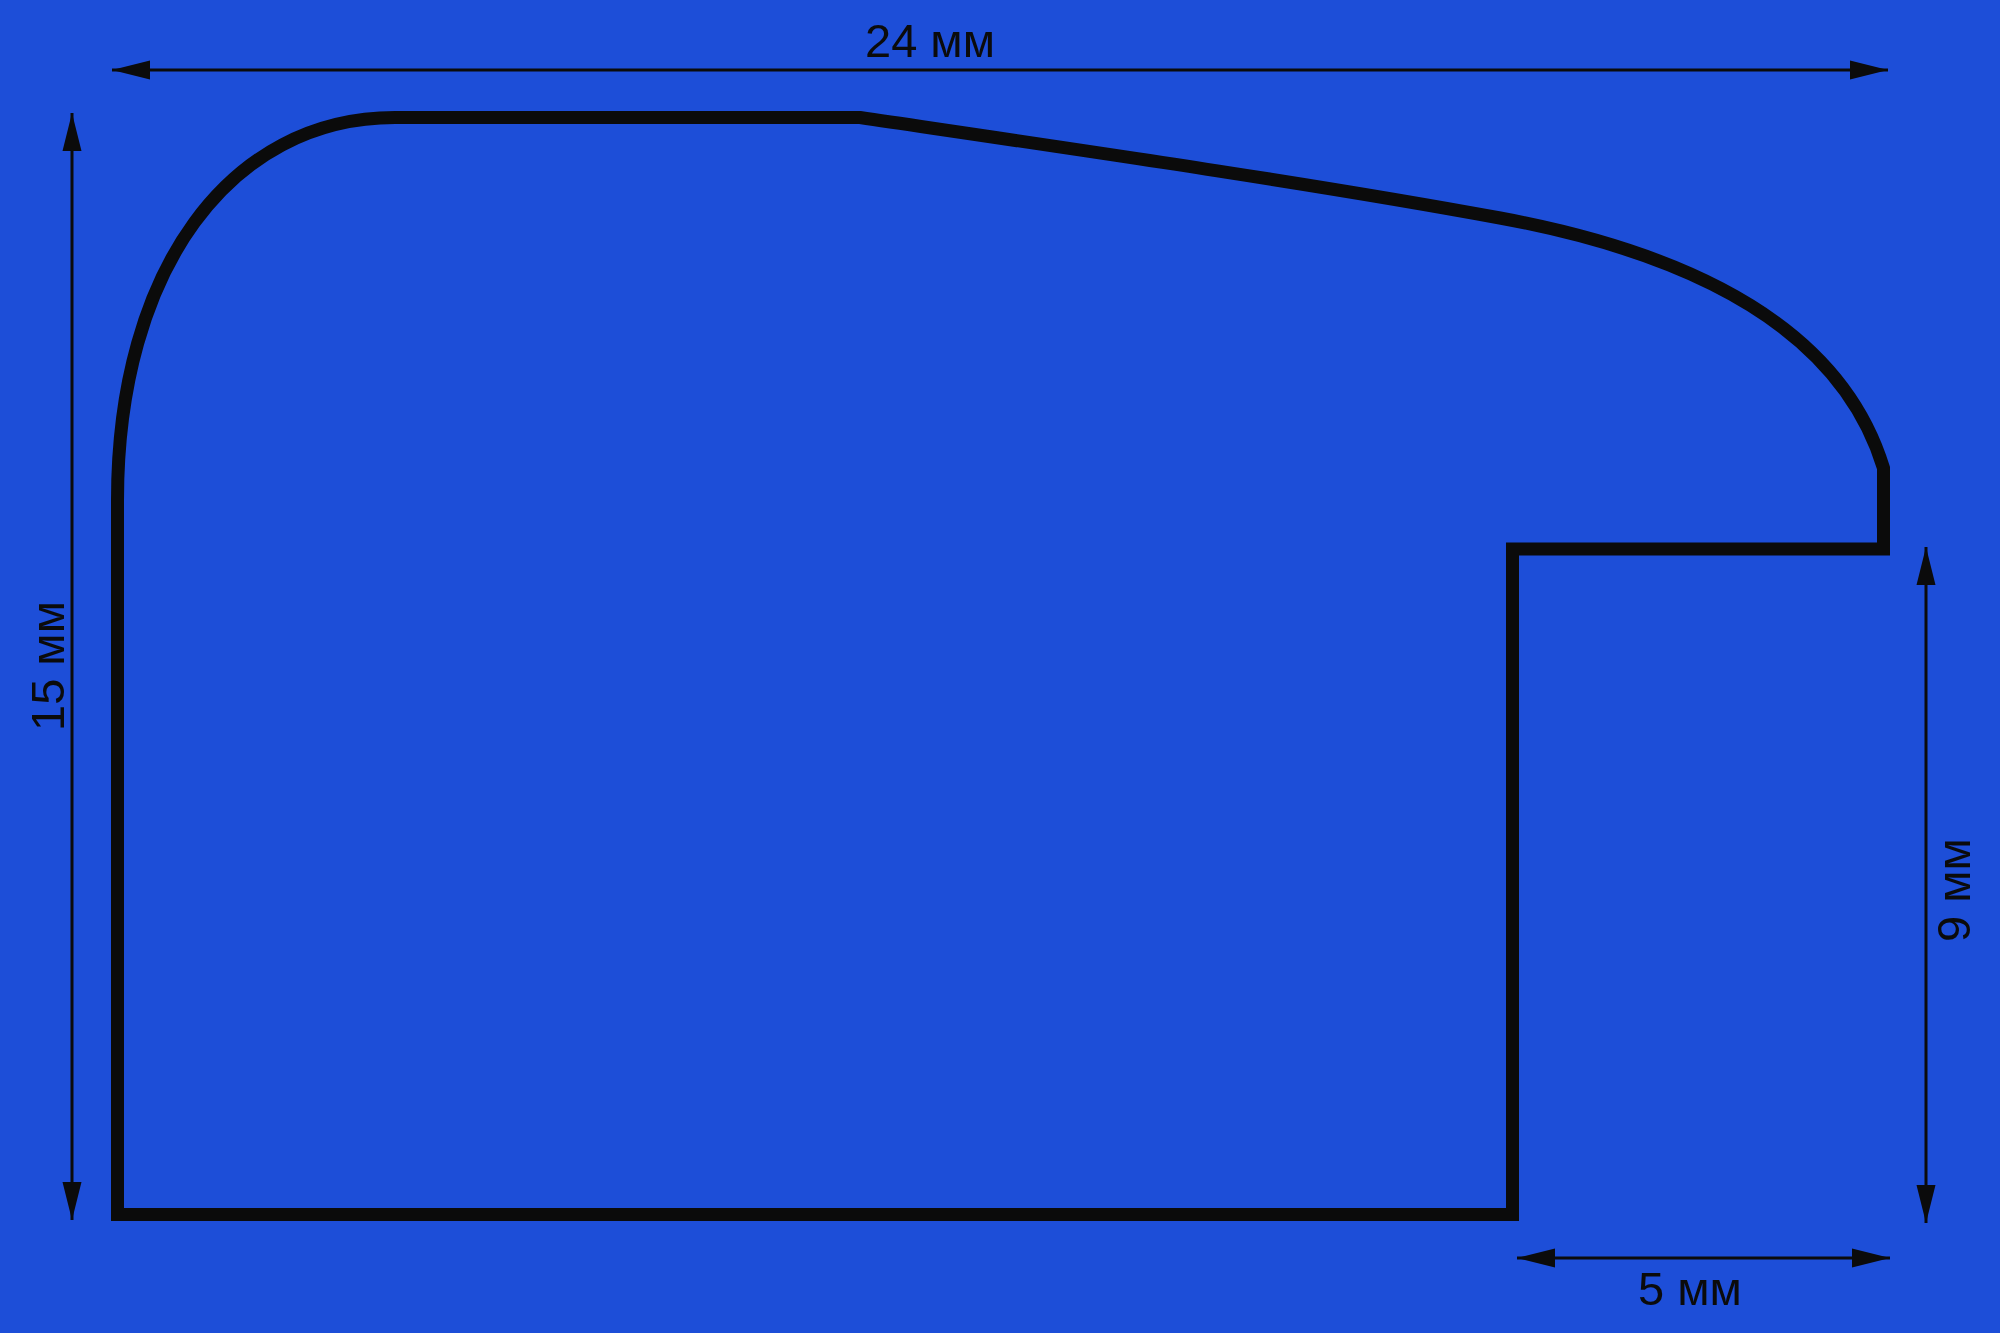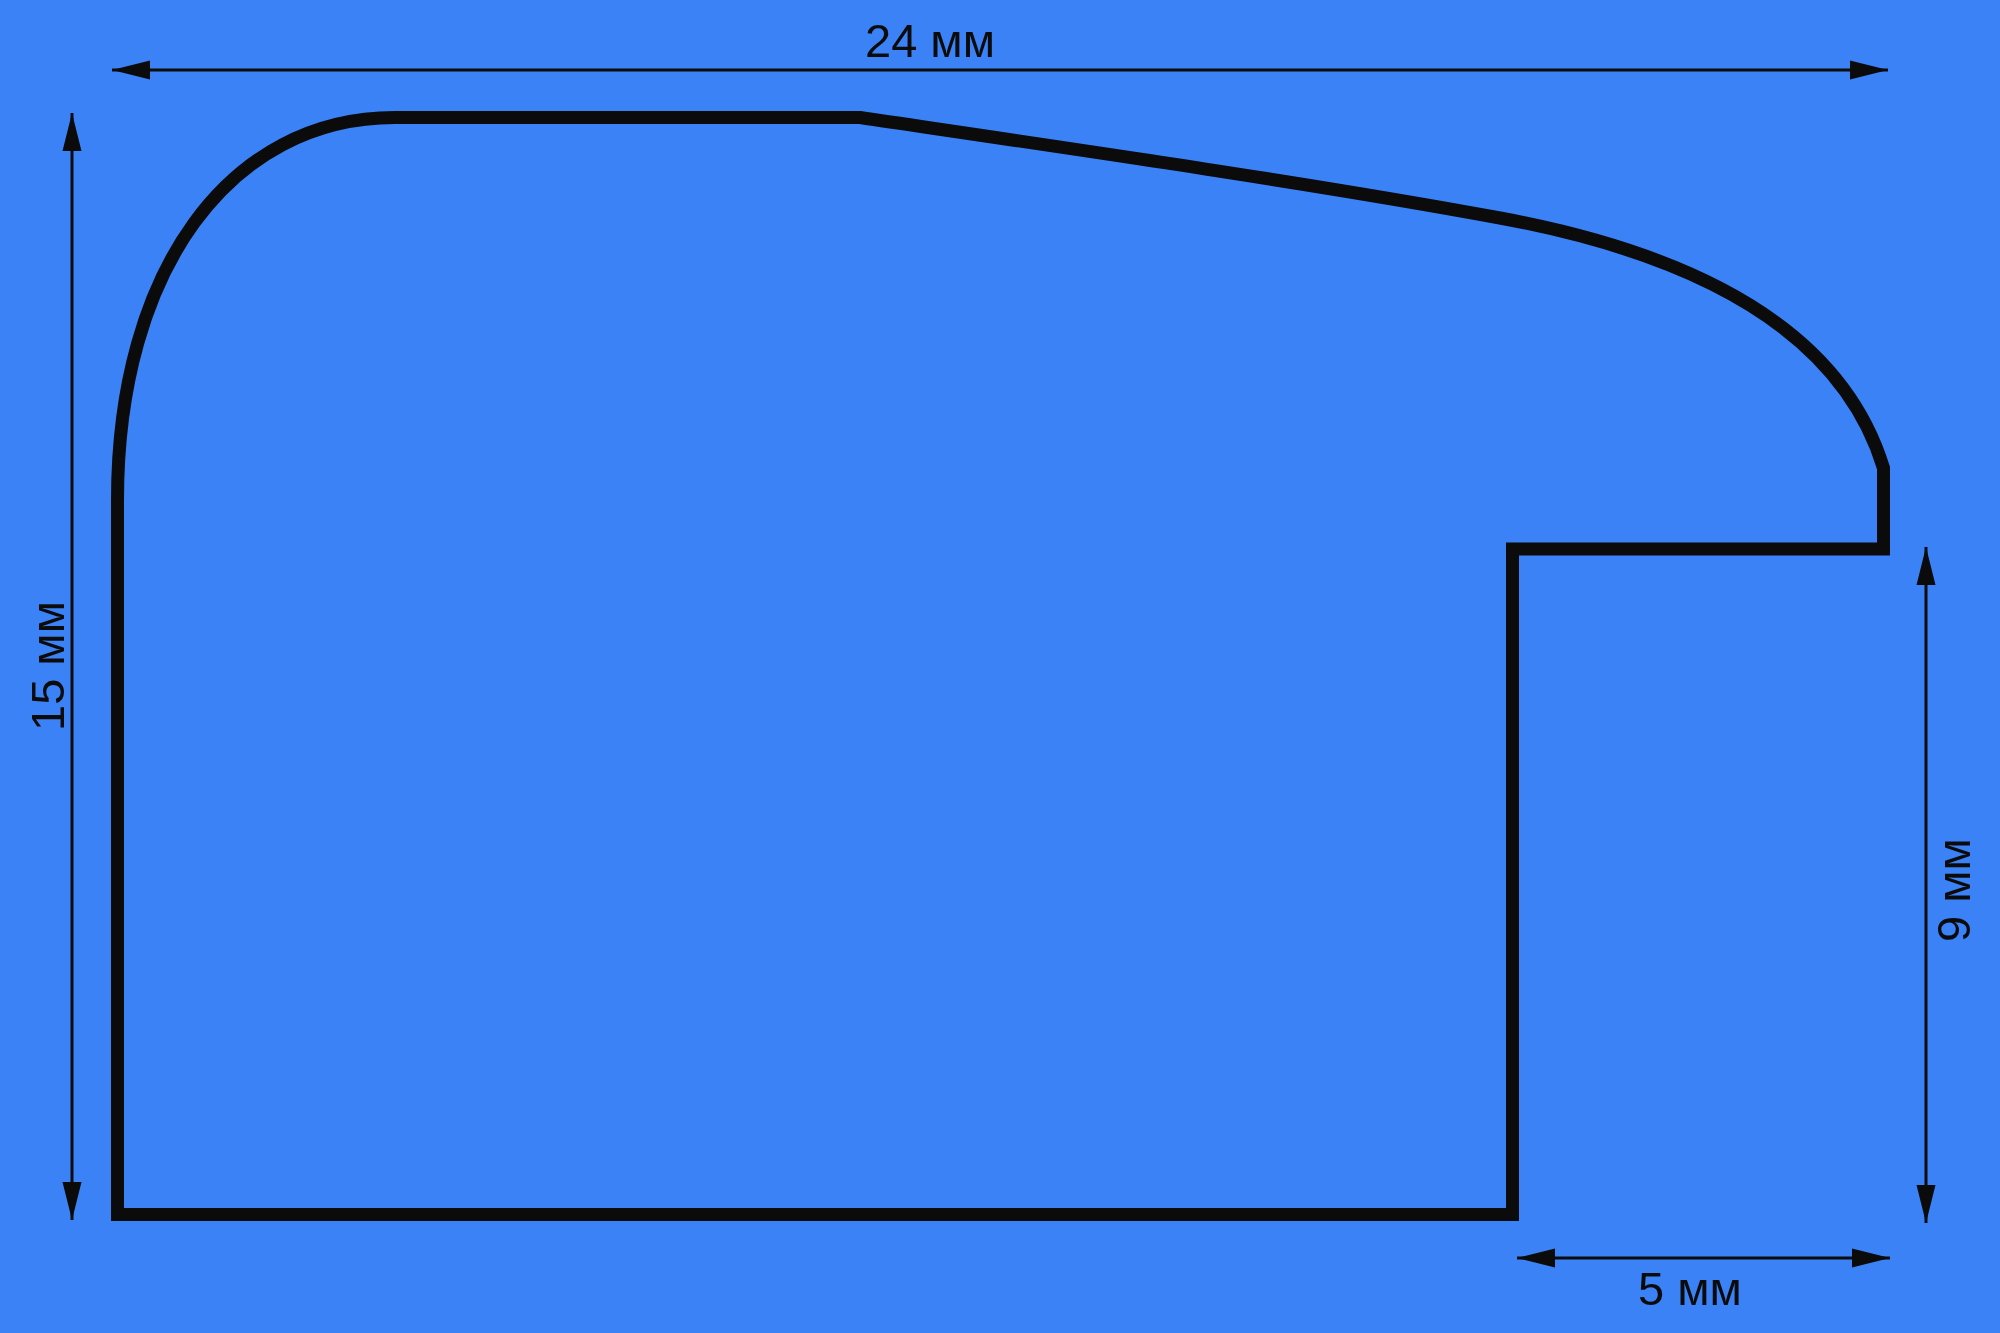--- a/index.html
+++ b/index.html
@@ -3,21 +3,21 @@
 <meta charset="utf-8">
 <style>
   html, body {
     margin: 0;
     padding: 0;
     background: #ffffff;
   }
   .drawing-wrap {
     width: 2000px;
     height: 1333px;
-    background: #3b82f6;
+    background: #1d4ed8;
     position: relative;
     overflow: hidden;
   }
   svg {
     display: block;
   }
   .dim-label {
     font-family: "Liberation Sans", "DejaVu Sans", sans-serif;
     font-size: 47px;
     fill: #0b0b0b;

